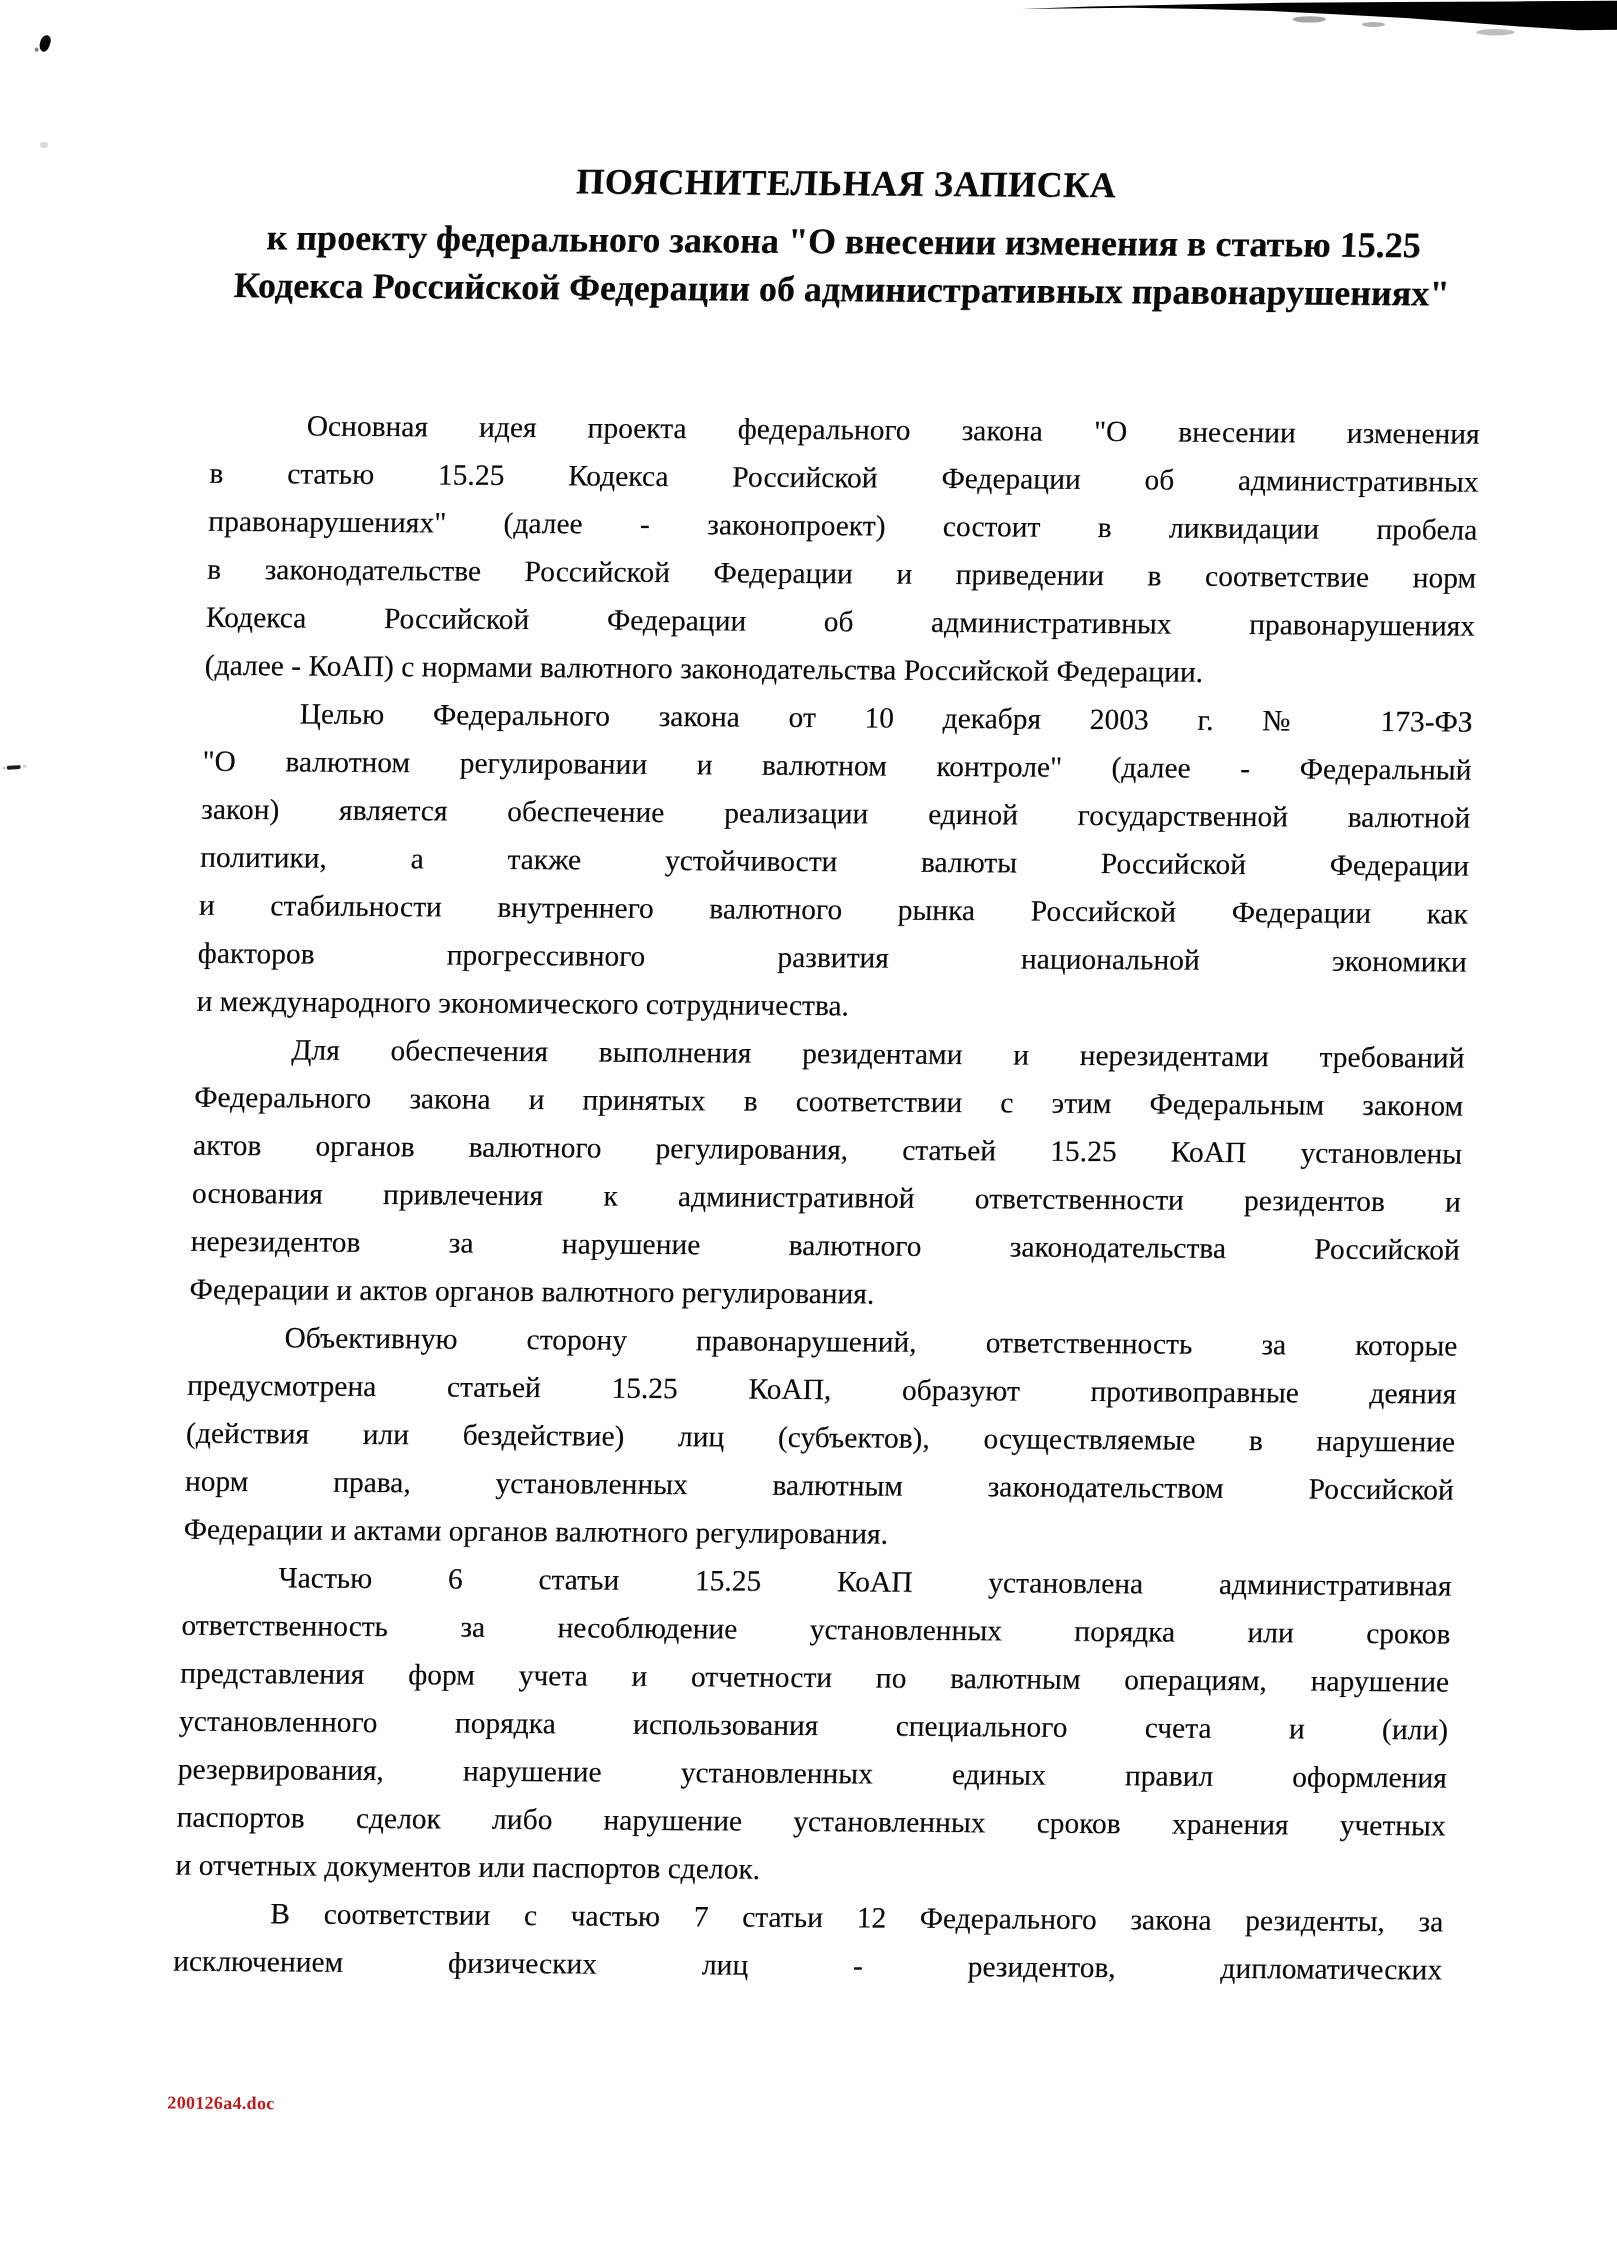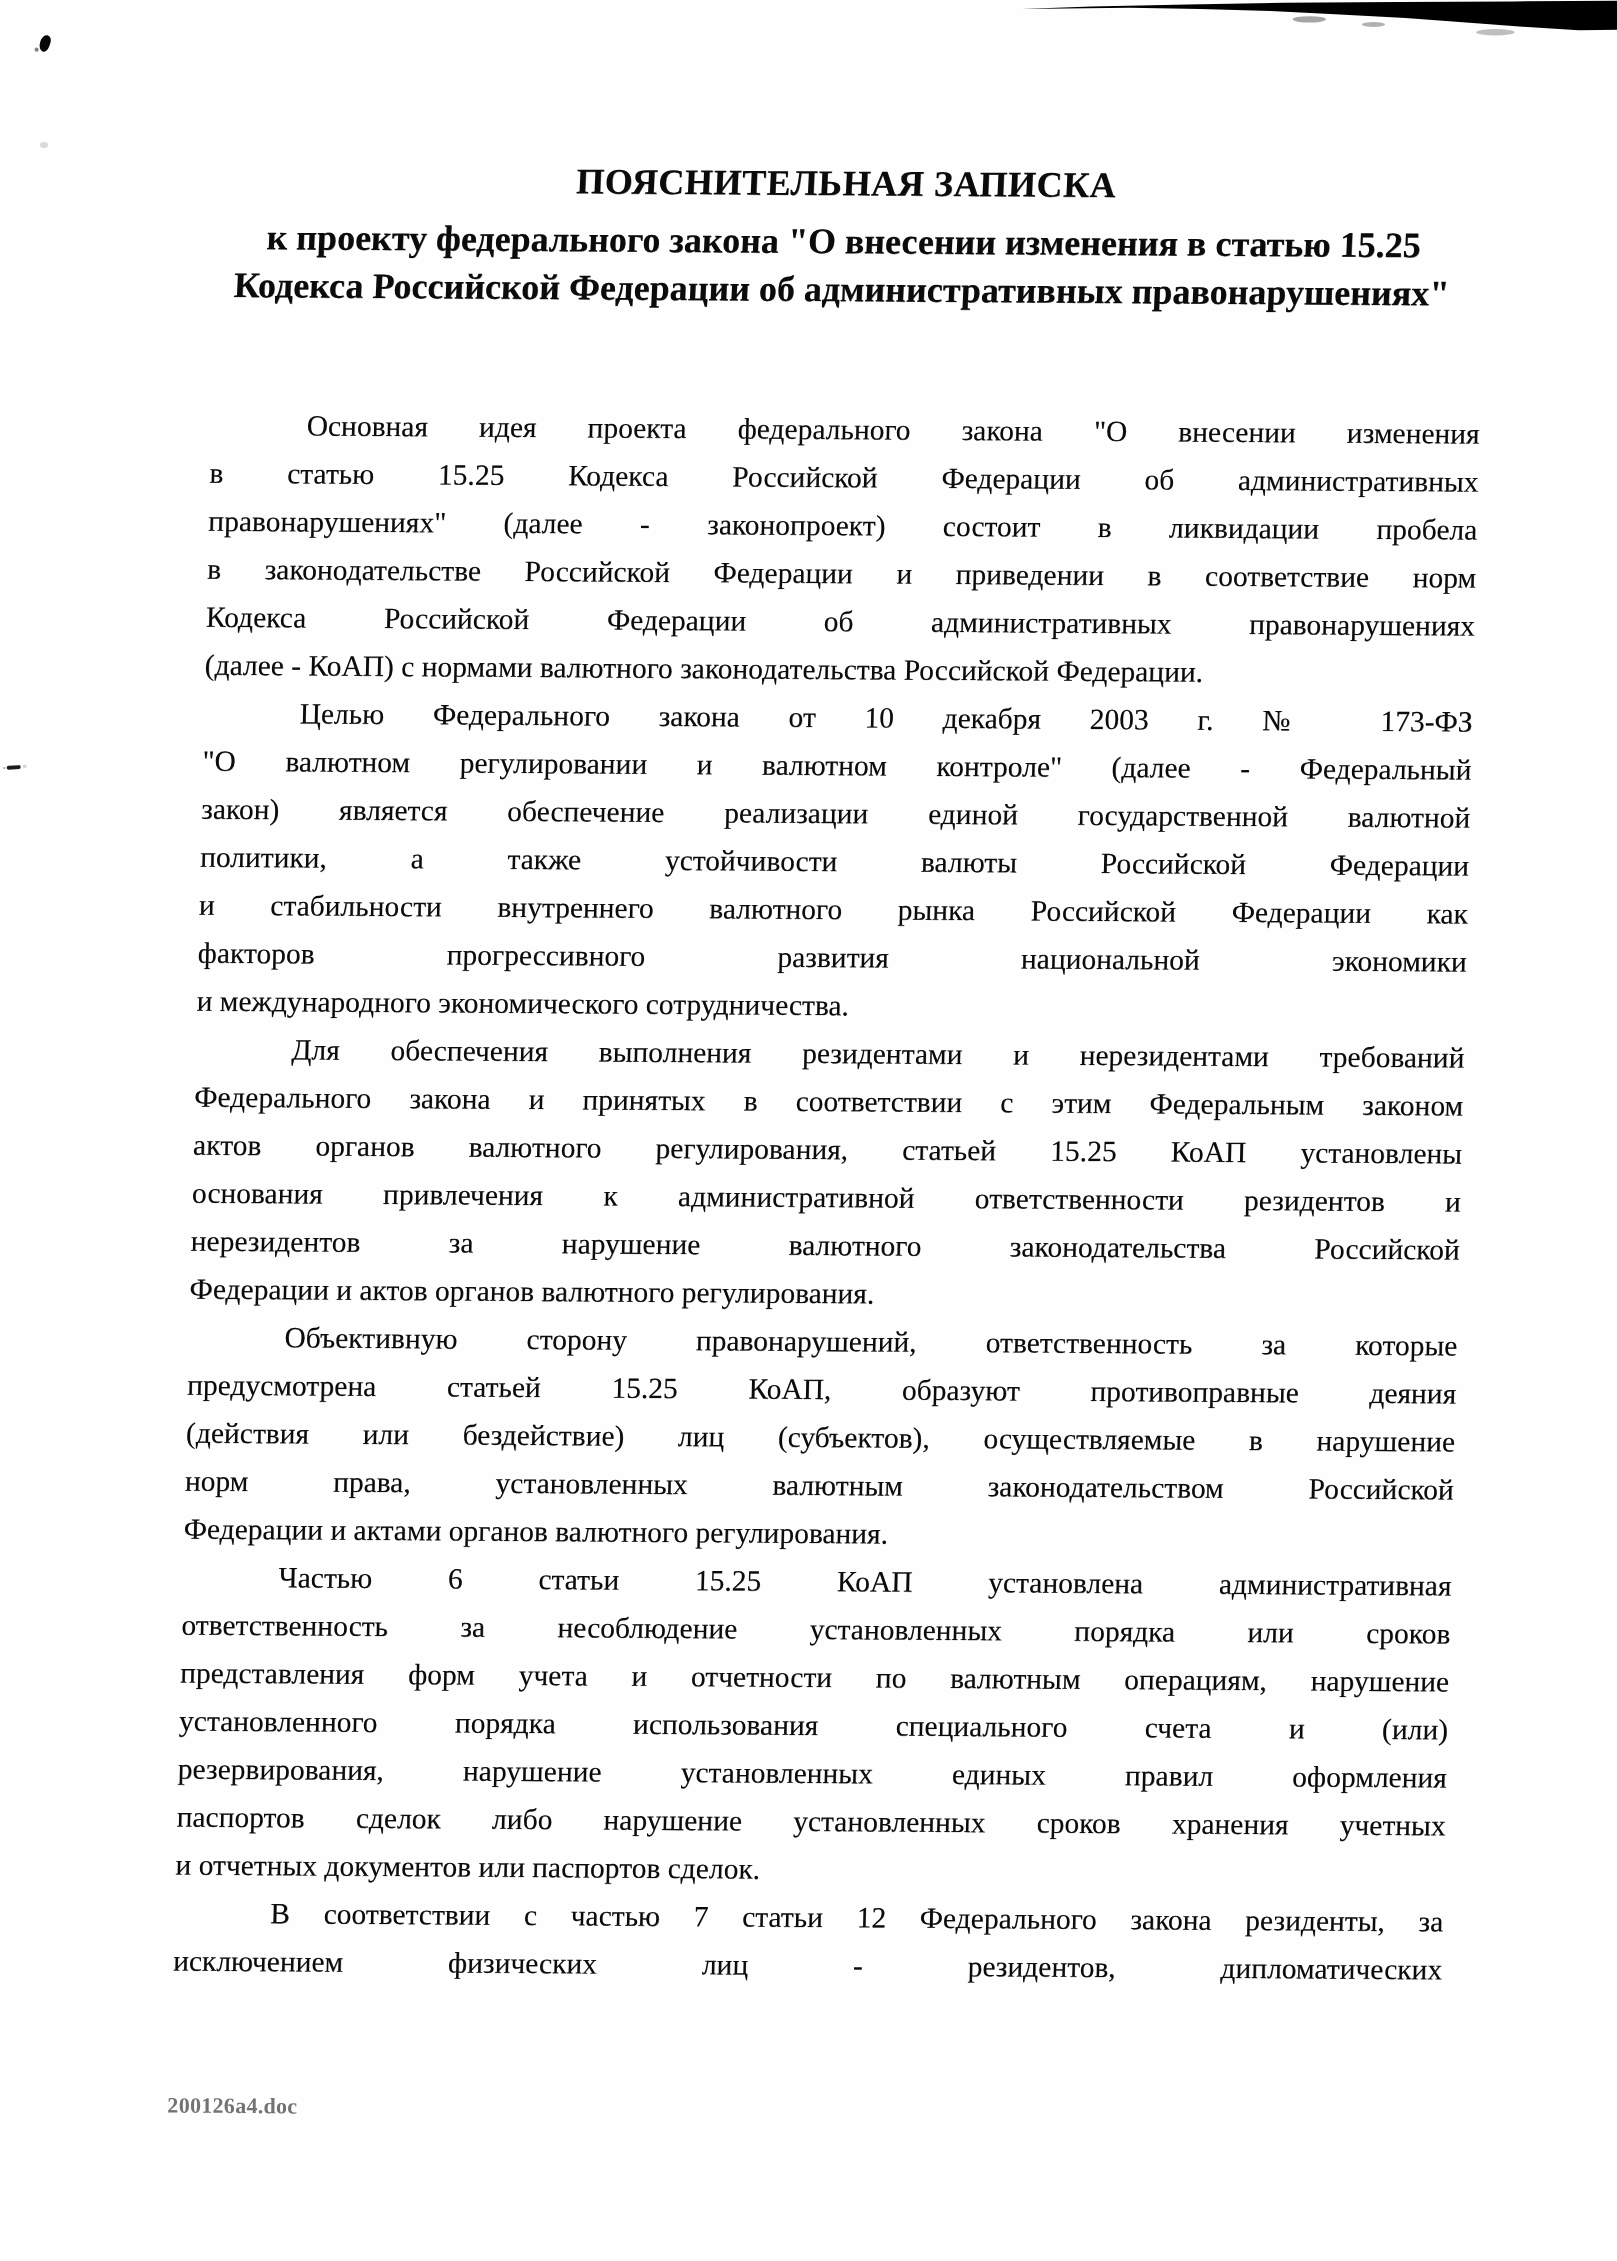--- a/index.html
+++ b/index.html
@@ -67,24 +67,24 @@
     text-align-last: justify;
     text-justify: inter-word;
     overflow: visible;
   }
   .line.first { text-indent: 96px; }
   .line.para-end { text-align-last: left; }
   .footer-filename {
     position: absolute;
     left: 175px;
     top: 2097px;
-    font-size: 22px;
+    font-size: 18px;
     font-weight: bold;
     letter-spacing: 0.3px;
-    color: #737373;
+    color: #b91c1c;
   }
   
   .scan-bar {
     position: absolute;
     left: 0;
     top: 0;
     width: 1618px;
     height: 58px;
     pointer-events: none;
   }

